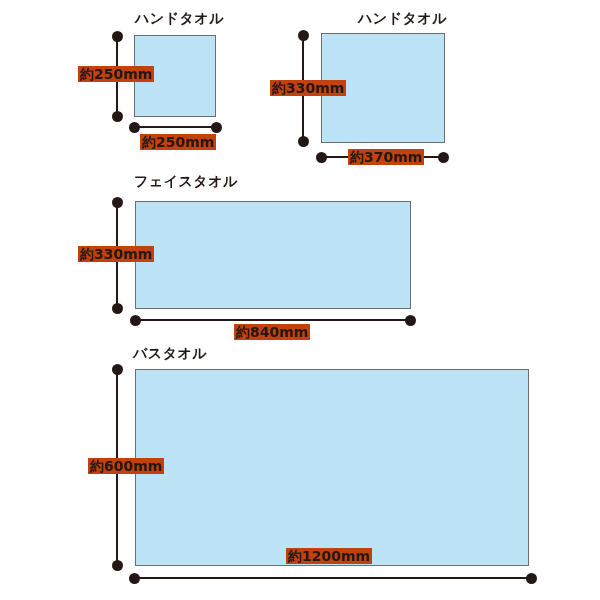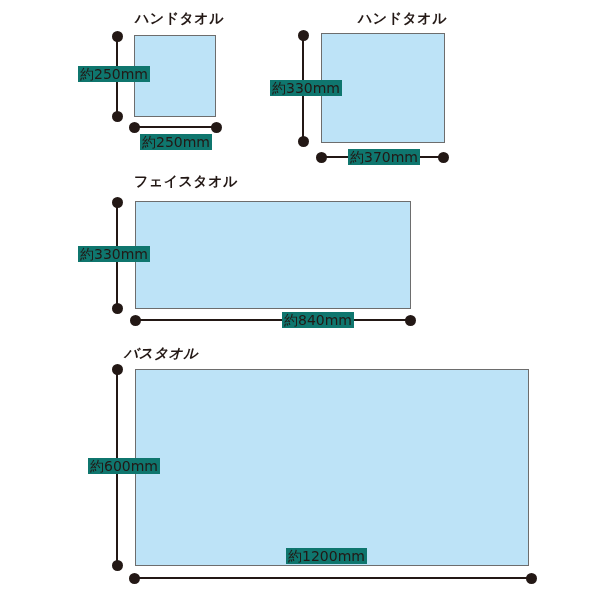--- a/index.html
+++ b/index.html
@@ -3,21 +3,21 @@
   <meta charset="utf-8">
   <style>
     html, body { margin: 0; padding: 0; background: #ffffff; }
     body { width: 600px; height: 600px; position: relative; overflow: hidden;
            font-family: "DejaVu Sans", "Liberation Sans", sans-serif; color: #231815; }
     .title { position: absolute; font-size: 14px; font-weight: bold; letter-spacing: 0.5px; white-space: nowrap; line-height: 16px; }
     .towel { position: absolute; background: #bde3f7; border: 1px solid #6d6d6d; box-sizing: border-box; }
     .vline { position: absolute; width: 2px; background: #231815; }
     .hline { position: absolute; height: 2px; background: #231815; }
     .dot { position: absolute; width: 11px; height: 11px; border-radius: 50%; background: #231815; }
-    .dim { position: absolute; font-size: 14px; font-weight: normal; background: #0f766e; white-space: nowrap; line-height: 16px; padding: 0 2px; }
+    .dim { position: absolute; font-size: 14px; font-weight: bold; background: #c2410c; white-space: nowrap; line-height: 16px; padding: 0 2px; }
   </style>
 </head>
 <body>
 
 <div>
   <div class="title" style="left:135px;top:10px;">ハンドタオル</div>
   <div class="towel" style="left:134px;top:35px;width:82px;height:82px;"></div>
   <div class="vline" style="left:116px;top:36px;height:80px;"></div>
   <div class="dot" style="left:112px;top:31px;"></div>
   <div class="dot" style="left:112px;top:111px;"></div>
@@ -44,25 +44,25 @@
 <div>
   <div class="title" style="left:134px;top:173px;">フェイスタオル</div>
   <div class="towel" style="left:135px;top:201px;width:276px;height:108px;"></div>
   <div class="vline" style="left:116px;top:202px;height:106px;"></div>
   <div class="dot" style="left:112px;top:197px;"></div>
   <div class="dot" style="left:112px;top:303px;"></div>
   <div class="dim" style="left:78px;top:246px;">約330mm</div>
   <div class="hline" style="left:135px;top:319px;width:275px;"></div>
   <div class="dot" style="left:130px;top:315px;"></div>
   <div class="dot" style="left:405px;top:315px;"></div>
-  <div class="dim" style="left:234px;top:312px;margin-left:48px;">約840mm</div>
+  <div class="dim" style="left:234px;top:324px;">約840mm</div>
 </div>
 
 <div>
-  <div class="title" style="left:124px;top:345px;font-style:italic;">バスタオル</div>
+  <div class="title" style="left:133px;top:345px;">バスタオル</div>
   <div class="towel" style="left:135px;top:369px;width:394px;height:197px;"></div>
   <div class="vline" style="left:116px;top:369px;height:196px;"></div>
   <div class="dot" style="left:112px;top:364px;"></div>
   <div class="dot" style="left:112px;top:560px;"></div>
   <div class="dim" style="left:88px;top:458px;">約600mm</div>
   <div class="hline" style="left:134px;top:577px;width:396px;"></div>
   <div class="dot" style="left:129px;top:573px;"></div>
   <div class="dot" style="left:526px;top:573px;"></div>
   <div class="dim" style="left:286px;top:548px;">約1200mm</div>
 </div>

